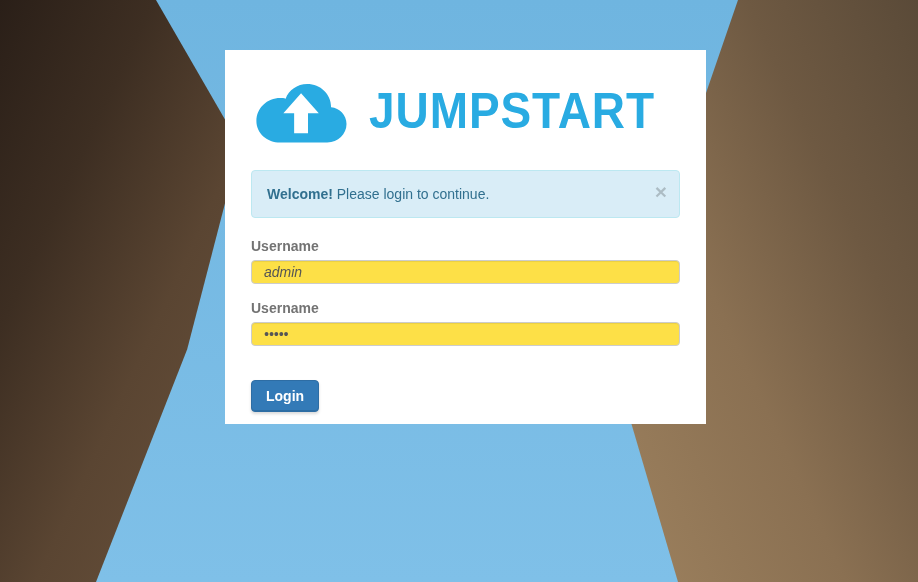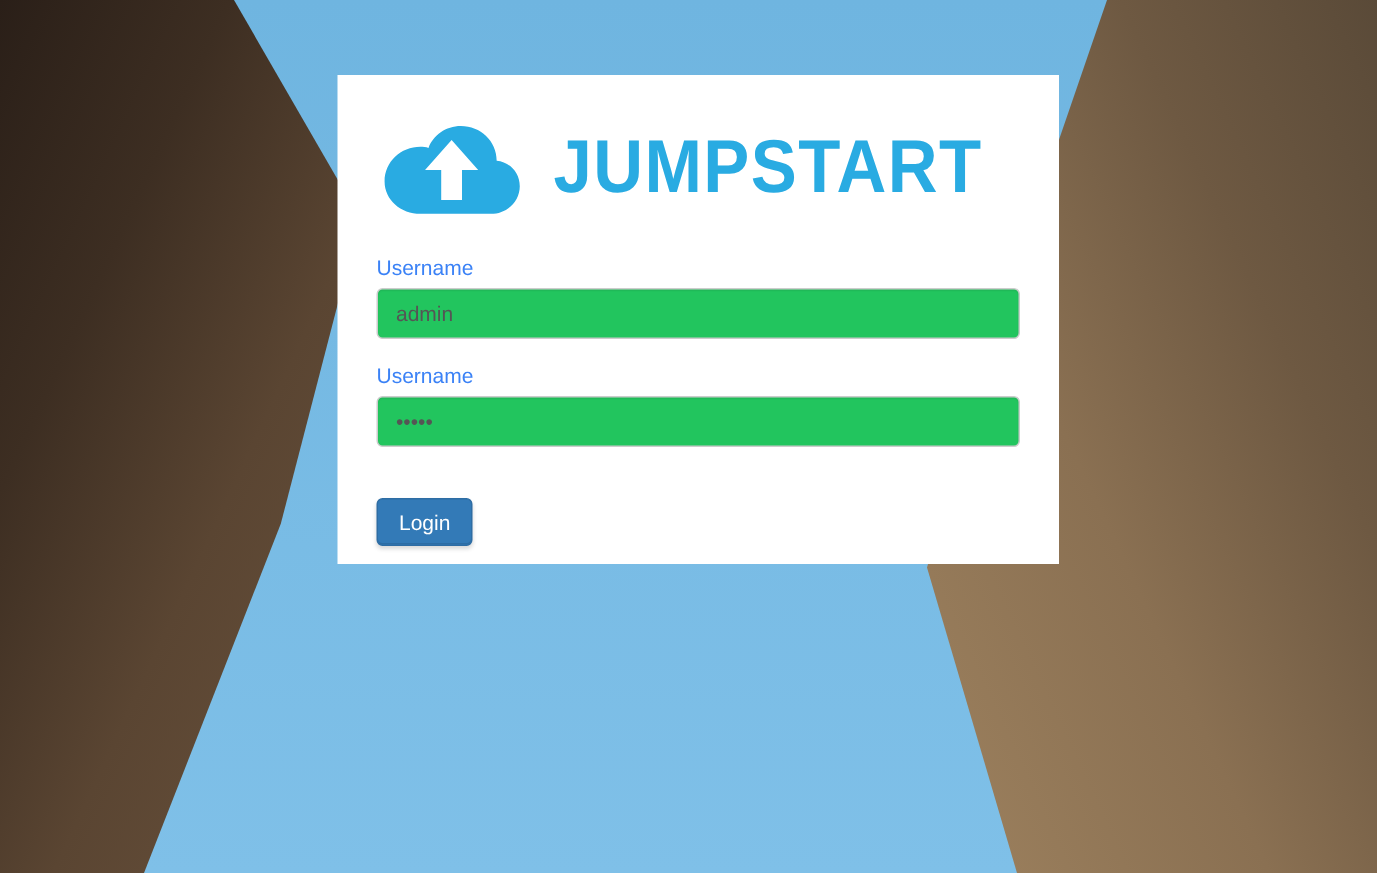--- a/index.html
+++ b/index.html
@@ -89,44 +89,45 @@
       color: #000;
       opacity: 0.2;
       cursor: pointer;
       font-weight: 700;
     }
     .form-group {
       margin-bottom: 16px;
     }
     .form-label {
       display: block;
-      font-weight: 400;
-      color: #3b82f6;
+      font-weight: 700;
+      color: #737373;
       margin-bottom: 6px;
       font-size: 14px;
     }
     .form-control {
       display: block;
       width: 100%;
-      height: 34px;
+      height: 24px;
       padding: 6px 12px;
       font-size: 14px;
       line-height: 1.42857143;
       color: #555;
-      background-color: #22c55e;
+      background-color: #fde047;
       border: 1px solid #ccc;
       border-radius: 4px;
       box-shadow: inset 0 1px 1px rgba(0,0,0,.075);
+      font-style: italic;
     }
     .btn-login {
       margin-top: 18px;
       display: inline-block;
       padding: 7px 14px;
       font-size: 14px;
-      font-weight: 400;
+      font-weight: 700;
       text-align: center;
       cursor: pointer;
       color: #fff;
       background-color: #337ab7;
       border: 1px solid #2e6da4;
       border-radius: 4px;
       box-shadow: 0 2px 3px rgba(0,0,0,0.15), inset 0 -1px 0 rgba(0,0,0,0.1);
     }
   </style>
 </head>
@@ -140,20 +141,24 @@
 <div class="login-panel">
 
   <div class="logo-row">
     <svg class="logo-cloud" viewBox="0 0 130 82">
       <path fill="#29abe2" d="M104,36c0-17-14-30-31-30c-13,0-24,8-28,19c-2-1-5-1-7-1C21,24,7,37,7,54c0,16,14,28,31,28h61c14,0,25-11,25-24C124,46,115,37,104,36z"></path>
       <path fill="#ffffff" d="M65,18 L88,44 L74,44 L74,70 L56,70 L56,44 L42,44 Z"></path>
     </svg>
     <div class="logo-text">JUMPSTART</div>
   </div>
 
+  <div class="alert">
+    <strong>Welcome!</strong><span> Please login to continue.</span>
+    <button class="alert-close">×</button>
+  </div>
 
   <div class="form-group">
     <label class="form-label">Username</label>
     <input type="text" class="form-control" value="admin" style="">
   </div>
 
   <div class="form-group">
     <label class="form-label">Username</label>
     <input type="password" class="form-control" value="•••••" style="">
   </div>

